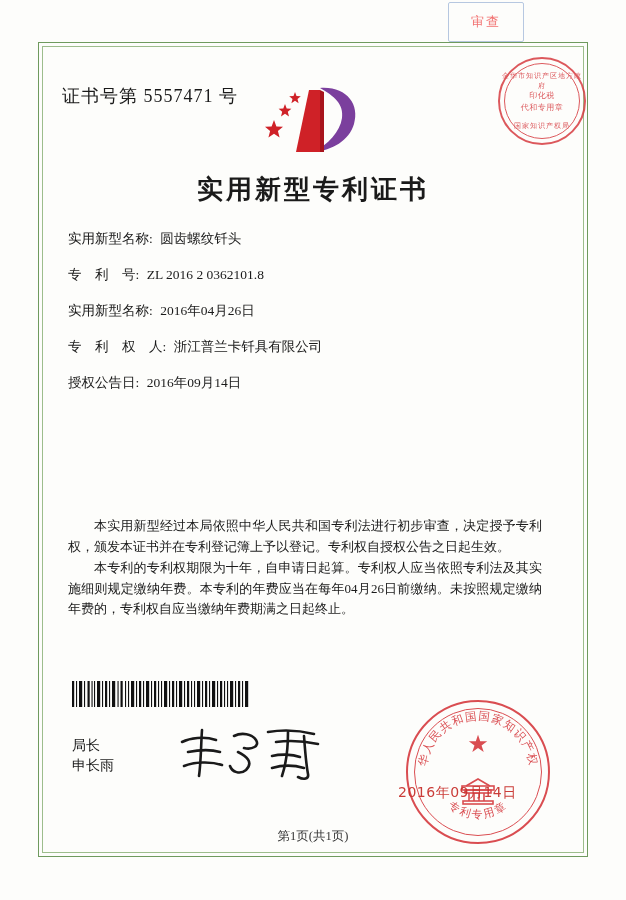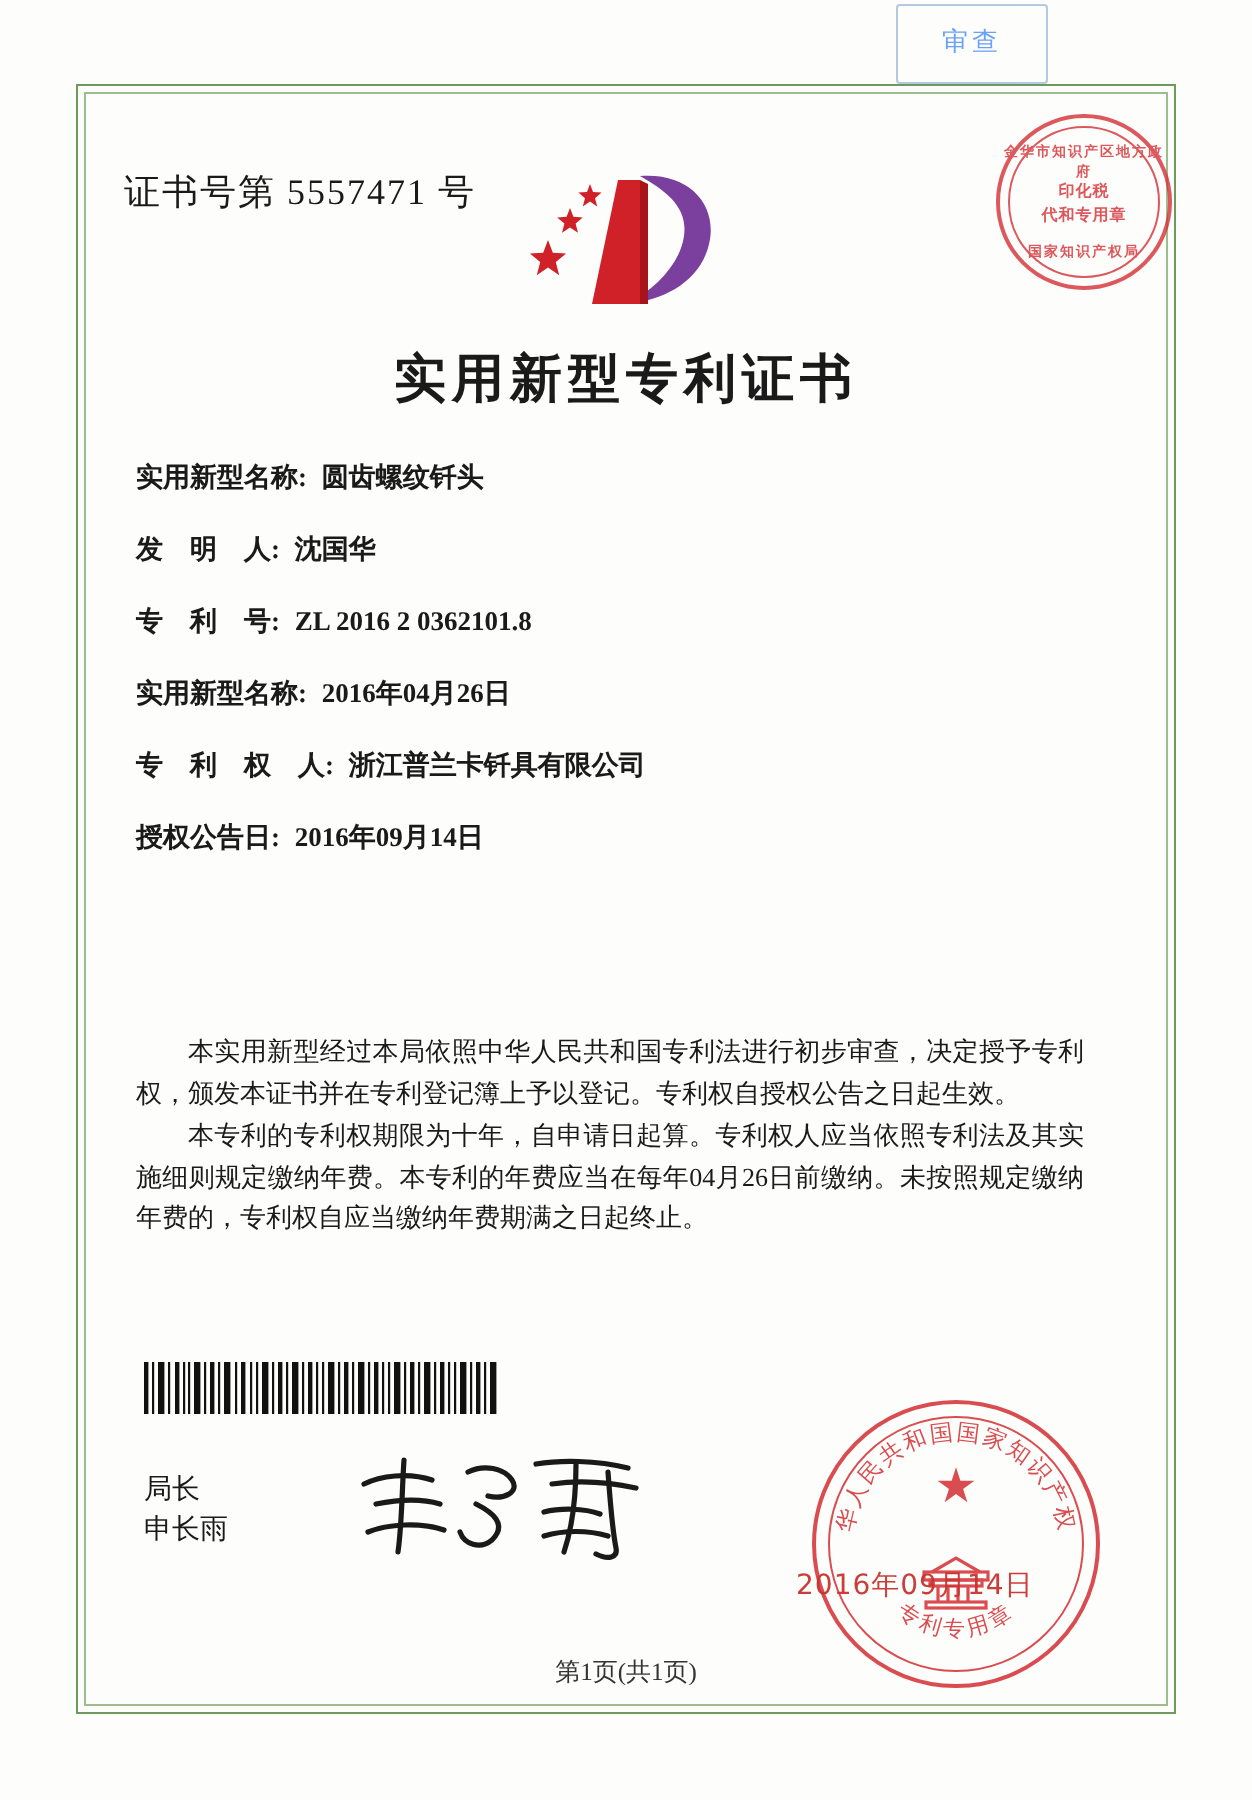--- a/index.html
+++ b/index.html
@@ -43,21 +43,21 @@
 
   
   .blue-stamp {
     position: absolute;
     left: 448px;
     top: 2px;
     width: 74px;
     height: 38px;
     border: 1.5px solid #9fb6d8;
     border-radius: 2px;
-    color: #3b82f6;
+    color: #ef4444;
     font-size: 13px;
     letter-spacing: 2px;
     text-align: center;
     line-height: 38px;
     font-family: "DejaVu Sans", sans-serif;
     opacity: .75;
   }
 
   
   .round-stamp-top {
@@ -77,21 +77,20 @@
     border-radius: 50%;
     border: 0.8px solid #d5353a;
   }
   .rs-arc-text {
     position: absolute;
     width: 100%;
     text-align: center;
     font-size: 7px;
     font-family: "DejaVu Sans", sans-serif;
     letter-spacing: 1px;
-    font-weight: bold;
   }
   .rs-line1 { top: 12px; }
   .rs-line2 { top: 31px; font-size: 8px; letter-spacing: .5px;}
   .rs-line3 { top: 43px; font-size: 8px; letter-spacing: .5px;}
   .rs-line4 { top: 62px; font-size: 7px; letter-spacing: 1px;}
 
   
   .cert-no {
     position: absolute;
     left: 62px;
@@ -127,21 +126,20 @@
     position: absolute;
     left: 68px;
     top: 232px;
     width: 470px;
     font-size: 13.5px;
     line-height: 1;
   }
   .field-row {
     margin-bottom: 22.5px;
     white-space: nowrap;
-    font-weight: bold;
   }
   .f-label {
     display: inline-block;
     font-size: 13.5px;
   }
   .f-value {
     display: inline-block;
     font-size: 13.5px;
     margin-left: 4px;
   }
@@ -287,24 +285,20 @@
       </g>
     </svg>
   </div>
 
   <div class="title">实用新型专利证书</div>
 
   <div class="fields">
     <div class="field-row">
       <span class="f-label">实用新型名称:</span>
       <span class="f-value">圆齿螺纹钎头</span>
-    </div>
-    <div class="field-row">
-      <span class="f-label">发　明　人:</span>
-      <span class="f-value">沈国华</span>
     </div>
     <div class="field-row">
       <span class="f-label">专　利　号:</span>
       <span class="f-value">ZL 2016 2 0362101.8</span>
     </div>
     <div class="field-row">
       <span class="f-label">实用新型名称:</span>
       <span class="f-value">2016年04月26日</span>
     </div>
     <div class="field-row">

